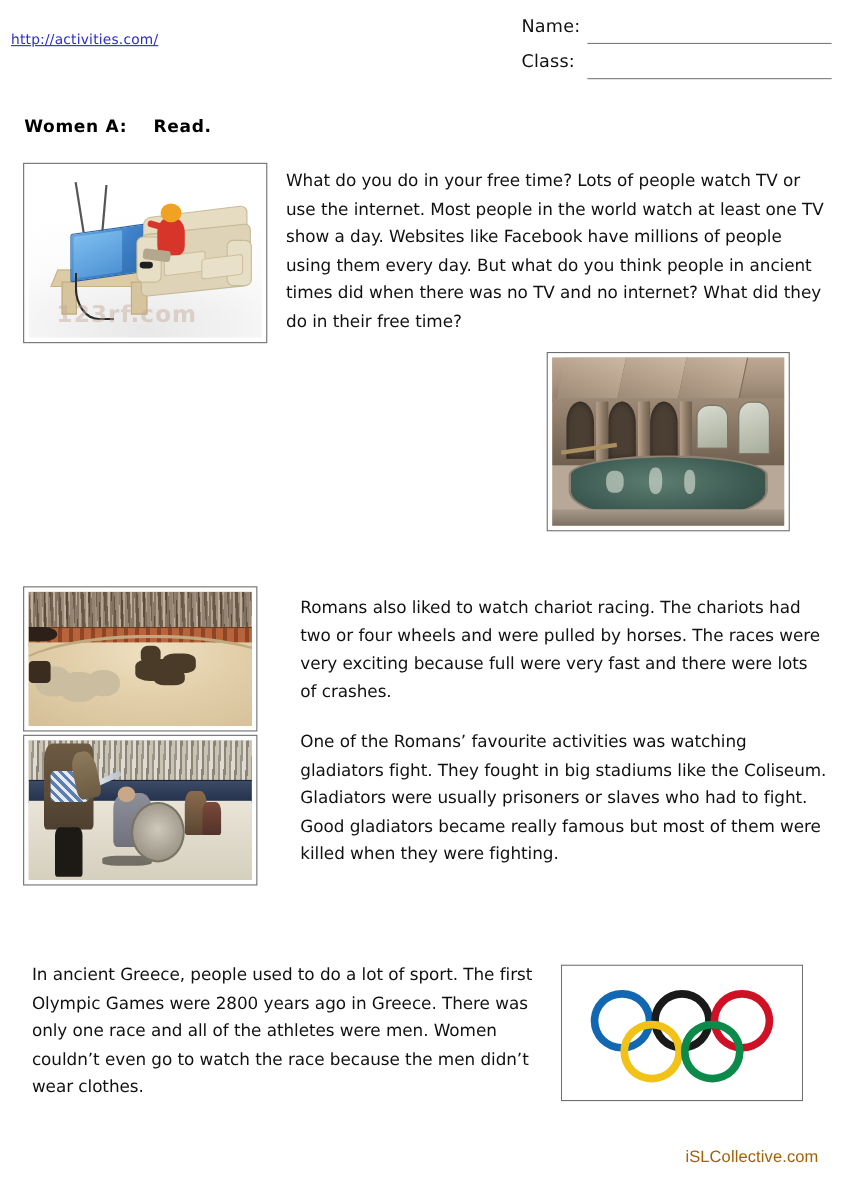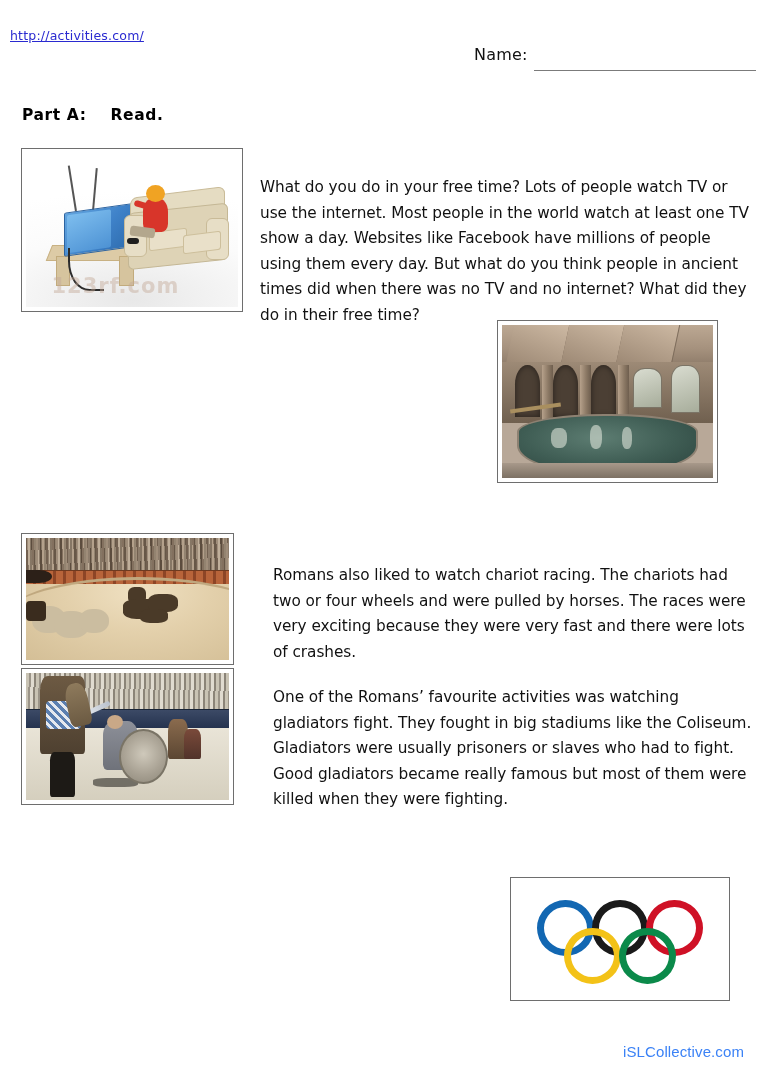--- a/index.html
+++ b/index.html
@@ -28,21 +28,20 @@
     color: #2a2ad0;
     text-decoration: underline;
     letter-spacing: 0.2px;
     white-space: nowrap;
   }
   .name-block {
     position: absolute;
     left: 474px;
     top: 14px;
     width: 282px;
-    margin-top: 31px;
   }
   .field-row {
     position: relative;
     height: 32px;
   }
   .field-label {
     position: absolute;
     left: 0;
     top: 0;
     font-family: "DejaVu Sans", sans-serif;
@@ -72,21 +71,20 @@
 
   
   .prose {
     position: absolute;
     font-family: "DejaVu Sans", sans-serif;
     font-size: 15.3px;
     line-height: 25.5px;
     color: #111111;
     letter-spacing: -0.05px;
     white-space: pre-line;
-    margin-top: 23px;
   }
 
   
   .pic-frame {
     position: absolute;
     border: 1.6px solid #6e6e6e;
     background: #ffffff;
     box-sizing: border-box;
     padding: 4px;
     overflow: hidden;
@@ -379,39 +377,43 @@
     border-radius: 50%;
     box-sizing: border-box;
   }
 
   .footer-credit {
     position: absolute;
     right: 22px;
     top: 1043px;
     font-family: "Liberation Sans", sans-serif;
     font-size: 15px;
-    color: #3b82f6;
+    color: #a16207;
     letter-spacing: 0.1px;
   }
 </style>
 </head>
 <body>
 
 <div class="page">
 
   <a class="site-url" href="#">http://activities.com/</a>
 
   <div class="name-block">
     <div class="field-row">
       <span class="field-label">Name:</span>
       <span class="field-line"></span>
     </div>
+    <div class="field-row">
+      <span class="field-label">Class:</span>
+      <span class="field-line"></span>
+    </div>
   </div>
 
-  <div class="part-heading">Part A:    Read.</div>
+  <div class="part-heading">Women A:    Read.</div>
 
   <div class="pic-frame" style="left:21px; top:148px; width:222px; height:164px;">
     <div class="pic-inner tv-scene">
       <div class="tv-floor"></div>
 
       <div class="tv-ant" style="left:23%; top:8%; height:30%; transform: rotate(-9deg);"></div>
       <div class="tv-ant" style="left:31%; top:10%; height:28%; transform: rotate(5deg);"></div>
 
       <div class="tv-stand"></div>
       <div class="tv-stand-leg" style="left:14%; top:67%;"></div>
@@ -481,21 +483,21 @@
       <div class="char-horse" style="left:26%; top:58%; width:15%; height:20%;"></div>
       <div class="char-cart" style="left:0%; top:52%; width:10%; height:16%;"></div>
 
       <div class="char-team" style="left:50%; top:40%; width:9%; height:14%;"></div>
       <div class="char-team" style="left:48%; top:50%; width:19%; height:16%;"></div>
       <div class="char-team" style="left:60%; top:46%; width:15%; height:15%;"></div>
       <div class="char-team" style="left:56%; top:58%; width:14%; height:12%;"></div>
     </div>
   </div>
 
-  <div class="prose" style="left:273px; top:540px; width:480px;">Romans also liked to watch chariot racing.  The chariots had two or four wheels and were pulled by horses.  The races were very exciting because they were very fast and there were lots of crashes.</div>
+  <div class="prose" style="left:273px; top:540px; width:480px;">Romans also liked to watch chariot racing.  The chariots had two or four wheels and were pulled by horses.  The races were very exciting because full were very fast and there were lots of crashes.</div>
 
   <div class="pic-frame" style="left:21px; top:668px; width:213px; height:137px;">
     <div class="pic-inner glad-scene">
       <div class="glad-crowd"></div>
       <div class="glad-barrier"></div>
       <div class="glad-sand"></div>
       <div class="glad-bg-fig"></div>
       <div class="glad-bg-fig2"></div>
       <div class="glad-shadow"></div>
       <div class="glad-kneel"></div>
@@ -504,20 +506,21 @@
       <div class="glad-sword"></div>
       <div class="glad-fg-body"></div>
       <div class="glad-fg-armor"></div>
       <div class="glad-fg-arm"></div>
       <div class="glad-fg-leg"></div>
     </div>
   </div>
 
   <div class="prose" style="left:273px; top:662px; width:480px;">One of the Romans’ favourite activities was watching gladiators fight.  They fought in big stadiums like the Coliseum.  Gladiators were usually prisoners or slaves who had to fight.  Good gladiators became really famous but most of them were killed when they were fighting.</div>
 
+  <div class="prose" style="left:29px; top:874px; width:460px;">In ancient Greece, people used to do a lot of sport.  The first Olympic Games were 2800 years ago in Greece.  There was only one race and all of the athletes were men.  Women couldn’t even go to watch the race because the men didn’t wear clothes.</div>
 
   <div class="pic-frame" style="left:510px; top:877px; width:220px; height:124px; padding:0;">
     <div class="pic-inner rings-scene">
       <div class="ring" style="left:12%; top:18%; width:26%; height:46%; border-width:7px; border-color:#1267b2;"></div>
       <div class="ring" style="left:37%; top:18%; width:26%; height:46%; border-width:7px; border-color:#1a1a1a;"></div>
       <div class="ring" style="left:62%; top:18%; width:26%; height:46%; border-width:7px; border-color:#cf1126;"></div>
       <div class="ring" style="left:24.5%; top:41%; width:26%; height:46%; border-width:7px; border-color:#f3c218;"></div>
       <div class="ring" style="left:49.5%; top:41%; width:26%; height:46%; border-width:7px; border-color:#0b8a4a;"></div>
     </div>
   </div>

